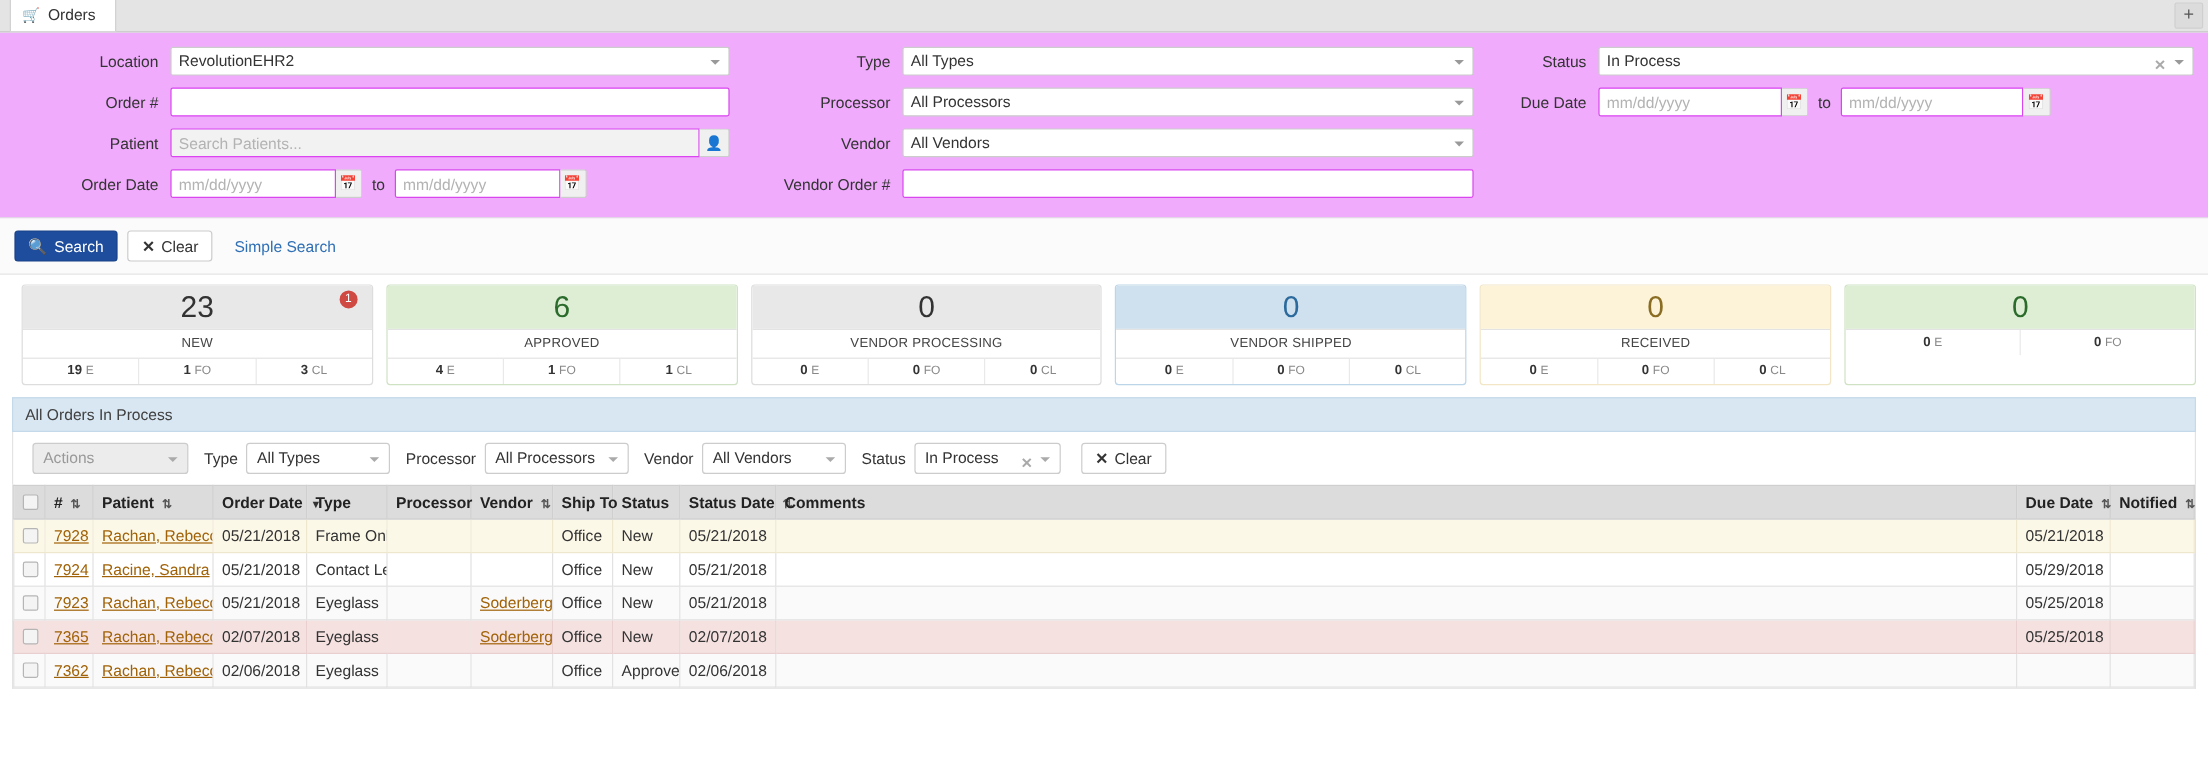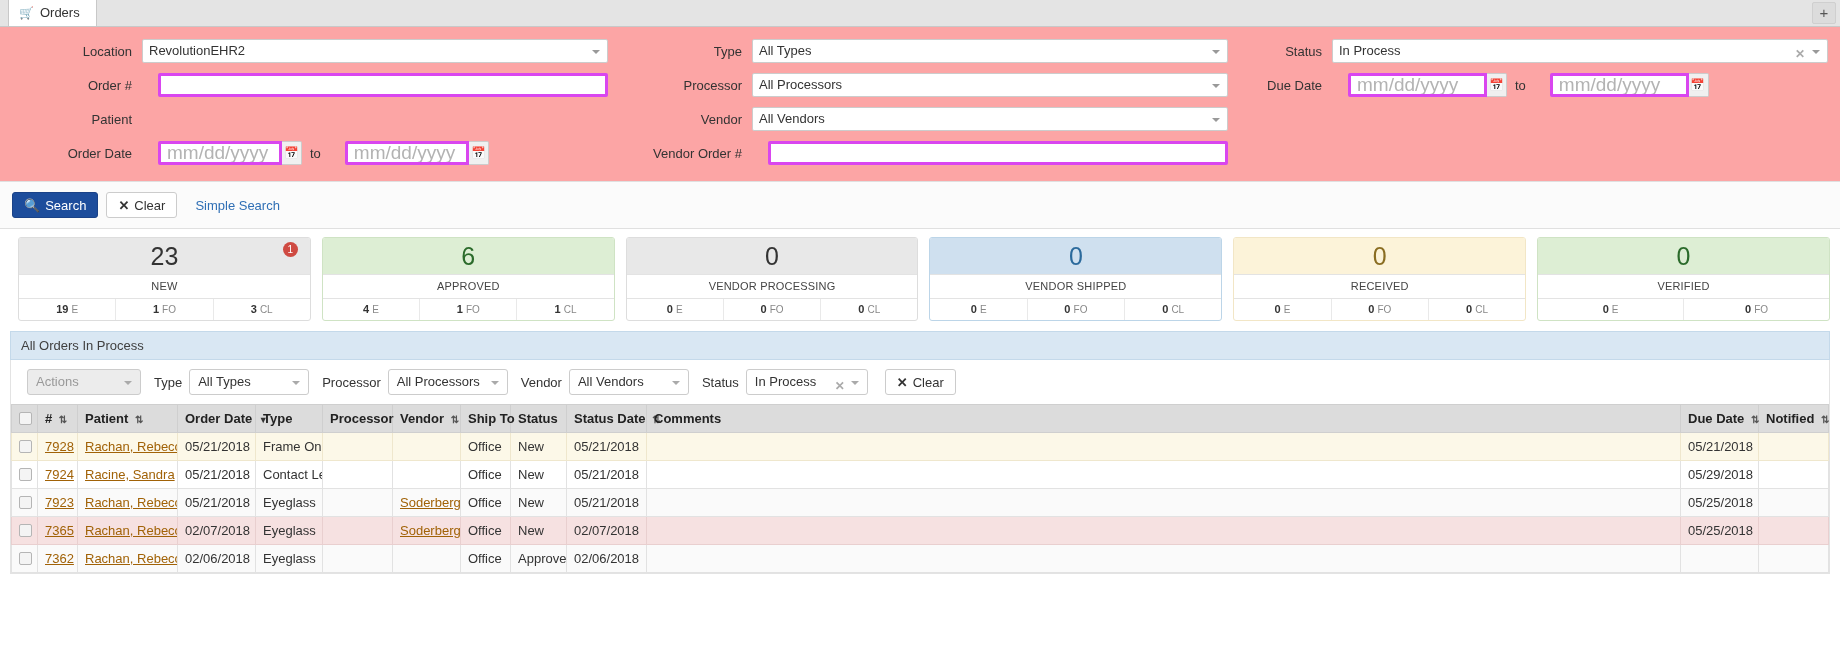--- a/index.html
+++ b/index.html
@@ -47,21 +47,21 @@
     border-radius: 2px;
     color: #555;
     font-size: 15px;
     line-height: 20px;
     text-align: center;
     cursor: pointer;
   }
 
   
   .search-panel {
-    background: #fca5a5;
+    background: #f0abfc;
     border-bottom: 1px solid #e0e0e0;
     padding: 12px 4px 6px 0;
   }
   .form-grid {
     display: flex;
     width: 1840px;
   }
   .col { padding: 0 12px; }
   .col1 { width: 620px; }
   .col2 { width: 620px; }
@@ -81,31 +81,30 @@
     white-space: nowrap;
   }
   .col1 .flabel { width: 130px; }
   .col2 .flabel { width: 120px; }
   .col3 .flabel { width: 80px; }
 
   .fctl { flex: 1; display: flex; align-items: center; }
 
   .inp {
     height: 24px;
-    border: 3px solid #d946ef;
+    border: 1px solid #d946ef;
     background: #fff;
     border-radius: 2px;
-    font-size: 19px;
+    font-size: 13px;
     color: #333;
     padding: 0 6px;
     line-height: 22px;
     font-family: "Liberation Sans", sans-serif;
     width: 100%;
     outline: none;
-    margin-left: 16px;
   }
   .inp::placeholder { color: #b3b3b3; }
   .inp.gray { background: #f2f2f2; }
 
   .sel {
     position: relative;
     height: 24px;
     border: 1px solid #ccc;
     background: #fff;
     border-radius: 2px;
@@ -303,21 +302,21 @@
   .tb-sel.disabled { background: #ececec; color: #999; }
   .tb-sel .caret {
     position: absolute; right: 8px; top: 11px;
     width: 0; height: 0;
     border-left: 4px solid transparent;
     border-right: 4px solid transparent;
     border-top: 4px solid #aaa;
   }
   .tb-sel .clearx { position: absolute; right: 22px; top: 4px; color: #aaa; font-size: 12px; font-weight: bold; }
   .tb-sel.has-clear { padding-right: 40px; }
-  .w-actions { width: 114px; }
+  .w-actions { width: 130px; }
   .w-type { width: 120px; }
   .w-proc { width: 120px; }
   .w-vend { width: 120px; }
   .w-stat { width: 122px; }
 
   
   .tbl-wrap { margin: 0 10px; border: 1px solid #e3e3e3; border-top: none; background: #fff; }
   table { width: 100%; border-collapse: collapse; font-size: 13px; table-layout: fixed; }
   thead th {
     background: #dcdcdc;
@@ -396,20 +395,24 @@
           </div>
         </div>
         <div class="frow">
           <div class="flabel">Order #</div>
           <div class="fctl">
             <input class="inp" value="" style="">
           </div>
         </div>
         <div class="frow">
           <div class="flabel">Patient</div>
+          <div class="fctl">
+            <input class="inp gray" style="border-radius: 2px 0px 0px 2px;" placeholder="Search Patients...">
+            <div class="addon">👤</div>
+          </div>
         </div>
         <div class="frow">
           <div class="flabel">Order Date</div>
           <div class="fctl">
             <div class="date-wrap" style="width:160px">
               <input class="inp" placeholder="mm/dd/yyyy" style="">
               <div class="addon">📅</div>
             </div>
             <span class="to">to</span>
             <div class="date-wrap" style="width:160px">
@@ -539,21 +542,20 @@
         <div class="card-num c-yellow">0</div>
         <div class="card-label">RECEIVED</div>
         <div class="card-foot">
           <div><span class="n">0</span> <span class="u">E</span></div>
           <div><span class="n">0</span> <span class="u">FO</span></div>
           <div><span class="n">0</span> <span class="u">CL</span></div>
         </div>
       </div>
       <div class="card b-green">
         <div class="card-num c-green">0</div>
-        <div class="card-label">VERIFIED</div>
         <div class="card-foot">
           <div><span class="n">0</span> <span class="u">E</span></div>
           <div><span class="n">0</span> <span class="u">FO</span></div>
         </div>
       </div>
     </div>
 
   <div class="sec-head">All Orders In Process</div>
 
   <div class="tbl-toolbar">

